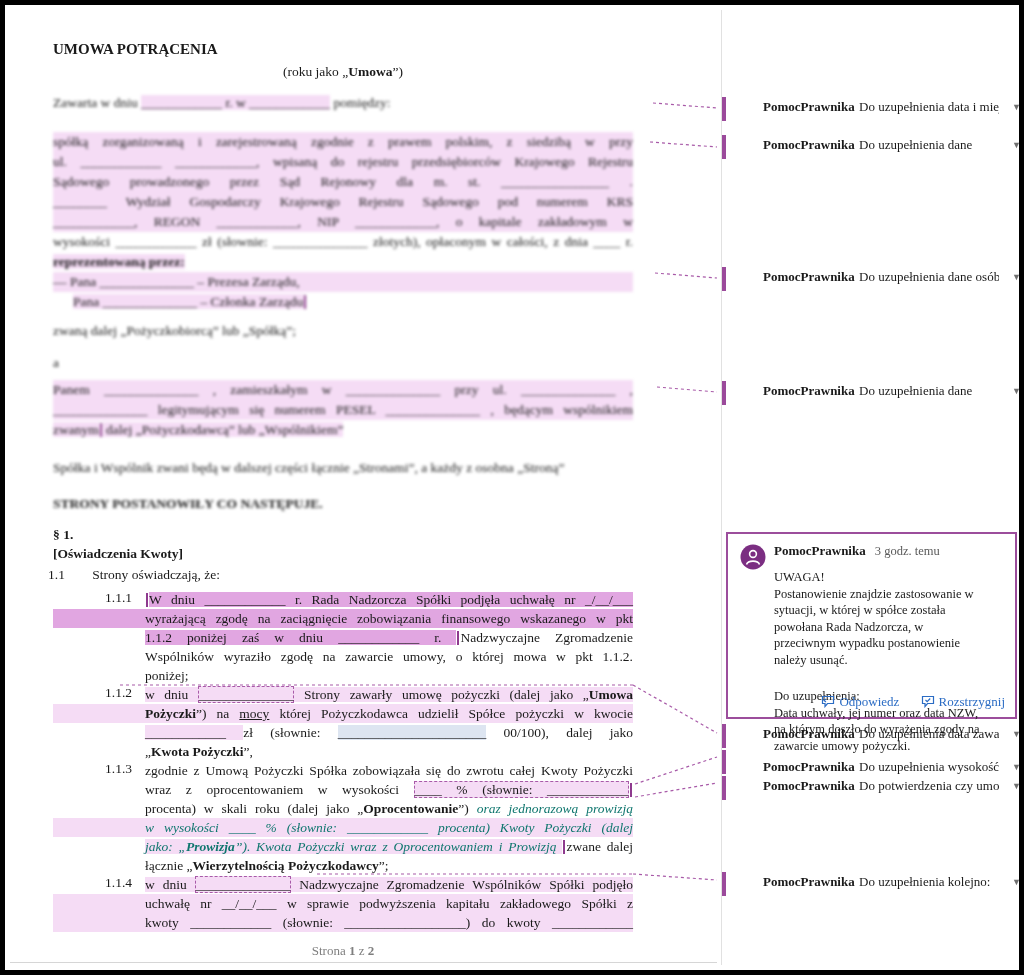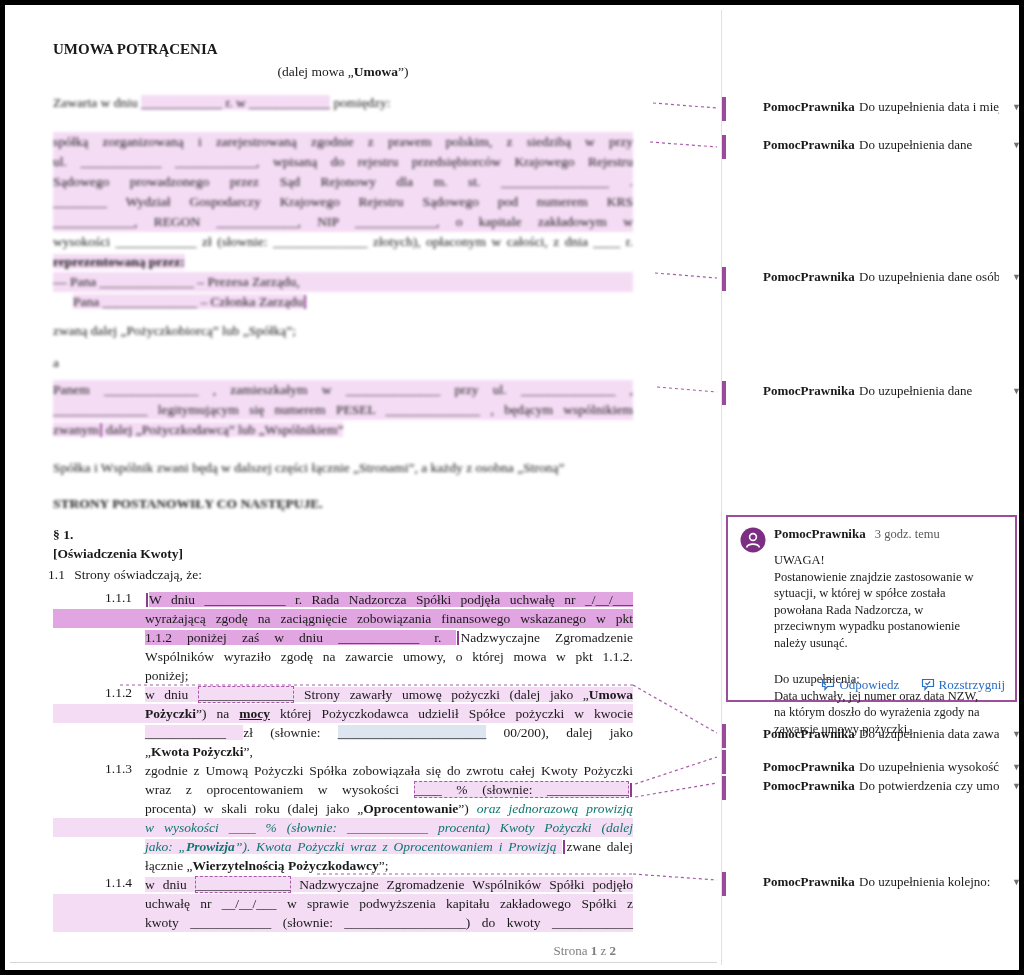--- a/index.html
+++ b/index.html
@@ -6,67 +6,67 @@
   #app{position:relative;width:1024px;height:975px;background:#ffffff;
        border:5px solid #000;box-sizing:border-box;overflow:hidden;
        font-family:"Liberation Serif",serif;color:#1a1a1a;}
   
   .blk{position:absolute;left:48px;width:580px;font-size:13.5px;}
   .ln{line-height:20px;min-height:20px;}
   #clauses .ln{line-height:19px;min-height:19px;}
   .just{text-align:justify;text-align-last:justify;}
   .center .ln{text-align:center;text-align-last:center;}
   .b{font-weight:bold;}
-  .u{text-decoration:underline;font-weight:bold;}
+  .u{text-decoration:underline;}
   .blue{color:#0f766e;font-style:italic;}
   .hl{background:#f5dcf5;}
   .hl2{background:#e1a6e1;}
   .bhl{background:#dde5f1;}
   .dbox{border:1px dashed #a85aa8;}
   .caret{display:inline-block;width:2px;height:14px;background:#8e3a8e;
          vertical-align:text-bottom;margin:0 1px;}
   .sp{display:inline-block;width:92px;}
   .sp2{display:inline-block;width:20px;}
   .blur{filter:blur(1.5px);}
   .t15{font-size:15px;}
   .clause{position:relative;}
   .cnum{position:absolute;left:52px;top:0;font-size:13.5px;}
   .cbody{margin:0;}
-  #footer{position:absolute;left:31px;top:938px;width:580px;text-align:right;
+  #footer{position:absolute;left:48px;top:938px;width:580px;text-align:center;
           color:#7f7f7f;font-size:13px;}
   #page-edge{position:absolute;left:5px;top:957px;width:707px;height:1px;background:#d6d6d6;}
   
   #divider{position:absolute;left:716px;top:5px;bottom:5px;width:1px;background:#e1e1e1;}
   .cbar{position:absolute;left:717px;width:4px;height:24px;background:#9b4a9b;}
   .crow{position:absolute;left:758px;width:258px;height:22px;font-size:13px;white-space:nowrap;}
   .cauthor{display:inline-block;width:96px;font-weight:bold;}
   .ctext{display:inline-block;width:140px;overflow:hidden;vertical-align:top;}
   .chev{position:absolute;right:0;top:3px;color:#707070;font-size:9px;cursor:pointer;}
-  #cbox{position:absolute;left:721px;top:510px;width:291px;height:187px;box-sizing:border-box;
+  #cbox{position:absolute;left:721px;top:527px;width:291px;height:187px;box-sizing:border-box;
         border:2px solid #9c4e9c;background:#fff;padding:9px 28px 6px 12px;font-size:12.5px;}
   #cbox .hd{position:relative;padding-left:34px;min-height:26px;}
   #cbox .av{position:absolute;left:0;top:1px;width:26px;height:26px;}
   #cbox .nm{font-weight:bold;font-size:13px;}
   #cbox .tm{color:#595959;margin-left:6px;}
   #cbox .bd{padding-left:34px;line-height:16.5px;}
   #cbox .bd p{margin:0;}
   #cbox .bd p.gap{margin-top:20px;}
   #cbox .acts{position:absolute;right:10px;bottom:7px;color:#2b6cc4;font-size:13px;}
   #cbox .acts .act{margin-left:18px;cursor:pointer;}
   #cbox .acts svg{vertical-align:-2px;margin-right:4px;}
   #connectors{position:absolute;left:0;top:0;pointer-events:none;}
 </style>
 </head>
 <body>
 
 <div id="app">
 
   <div class="blk center b t15" style="top:36px">UMOWA POTRĄCENIA</div>
   <div class="blk center" style="top:57px">
-      <div class="ln"><span>(dalej mowa „</span><span class="b">Umowa</span><span>”)</span></div>
+      <div class="ln"><span>(roku jako „</span><span class="b">Umowa</span><span>”)</span></div>
     </div>
 
   <div class="blk blur" style="top:88px">
       <div class="ln"><span>Zawarta w dniu </span><span class="hl">____________ r. w ____________</span><span> pomiędzy:</span></div>
     </div>
   <div class="blk blur" style="top:127px">
       <div class="ln just hl"><span>spółką zorganizowaną i zarejestrowaną zgodnie z prawem polskim, z siedzibą w przy</span></div>
       <div class="ln just hl"><span>ul. ____________ ____________, wpisaną do rejestru przedsiębiorców Krajowego Rejestru</span></div>
       <div class="ln just hl"><span>Sądowego prowadzonego przez Sąd Rejonowy dla m. st. ________________ .</span></div>
       <div class="ln just hl"><span>________ Wydział Gospodarczy Krajowego Rejestru Sądowego pod numerem KRS</span></div>
@@ -92,40 +92,40 @@
     </div>
   <div class="blk blur" style="top:489px">
       <div class="ln"><span class="b">STRONY POSTANOWIŁY CO NASTĘPUJE.</span></div>
     </div>
 
   <div class="blk center b" style="top:522px">§ 1.</div>
   <div class="blk center b" style="top:541px">[Oświadczenia Kwoty]</div>
 
   <div class="blk" style="left:43px;top:562px">
     <span>1.1</span>
-    <span style="margin-left:6px">Strony oświadczają, że:</span>
+    <span style="margin-left:24px">Strony oświadczają, że:</span>
   </div>
 
   <div class="blk" style="top:585px" id="clauses">
     <div class="clause">
       <div class="cnum">1.1.1</div>
       <div class="cbody">
           <div class="ln just"><span class="sp"></span><span class="caret"></span><span class="hl2">W dniu ____________ r. Rada Nadzorcza Spółki podjęła uchwałę nr _/__/___</span></div>
           <div class="ln just hl2"><span class="sp"></span><span>wyrażającą zgodę na zaciągnięcie zobowiązania finansowego wskazanego w pkt</span></div>
           <div class="ln just"><span class="sp hl2"></span><span class="hl2">1.1.2 poniżej zaś w dniu ____________ r. </span><span class="caret"></span><span>Nadzwyczajne Zgromadzenie</span></div>
           <div class="ln just"><span class="sp"></span><span>Wspólników wyraziło zgodę na zawarcie umowy, o której mowa w pkt 1.1.2.</span></div>
           <div class="ln"><span class="sp"></span><span>poniżej;</span></div>
         </div>
     </div>
     <div class="clause">
       <div class="cnum">1.1.2</div>
       <div class="cbody">
           <div class="ln just"><span class="sp"></span><span class="hl">w dniu </span><span class="hl dbox">______________</span><span class="hl"> Strony zawarły umowę pożyczki (dalej jako „</span><span class="hl b">Umowa</span></div>
           <div class="ln just hl"><span class="sp"></span><span class="b">Pożyczki</span><span>”) na </span><span class="u">mocy</span><span> której Pożyczkodawca udzielił Spółce pożyczki w kwocie</span></div>
-          <div class="ln just"><span class="sp hl"></span><span class="hl">____________ </span><span>zł (słownie: </span><span class="bhl">______________________</span><span> 00/200), dalej jako</span></div>
+          <div class="ln just"><span class="sp hl"></span><span class="hl">____________ </span><span>zł (słownie: </span><span class="bhl">______________________</span><span> 00/100), dalej jako</span></div>
           <div class="ln"><span class="sp"></span><span>„</span><span class="b">Kwota Pożyczki</span><span>”,</span></div>
         </div>
     </div>
     <div class="clause">
       <div class="cnum">1.1.3</div>
       <div class="cbody">
           <div class="ln just"><span class="sp"></span><span>zgodnie z Umową Pożyczki Spółka zobowiązała się do zwrotu całej Kwoty Pożyczki</span></div>
           <div class="ln just"><span class="sp"></span><span>wraz z oprocentowaniem w wysokości </span><span class="hl dbox">____ % (słownie: ____________</span><span class="caret"></span></div>
           <div class="ln just"><span class="sp"></span><span>procenta) w skali roku (dalej jako „</span><span class="b">Oprocentowanie</span><span>”) </span><span class="blue">oraz jednorazową prowizją</span></div>
           <div class="ln just hl"><span class="sp"></span><span class="blue">w wysokości ____ % (słownie: ____________ procenta) Kwoty Pożyczki (dalej</span></div>

